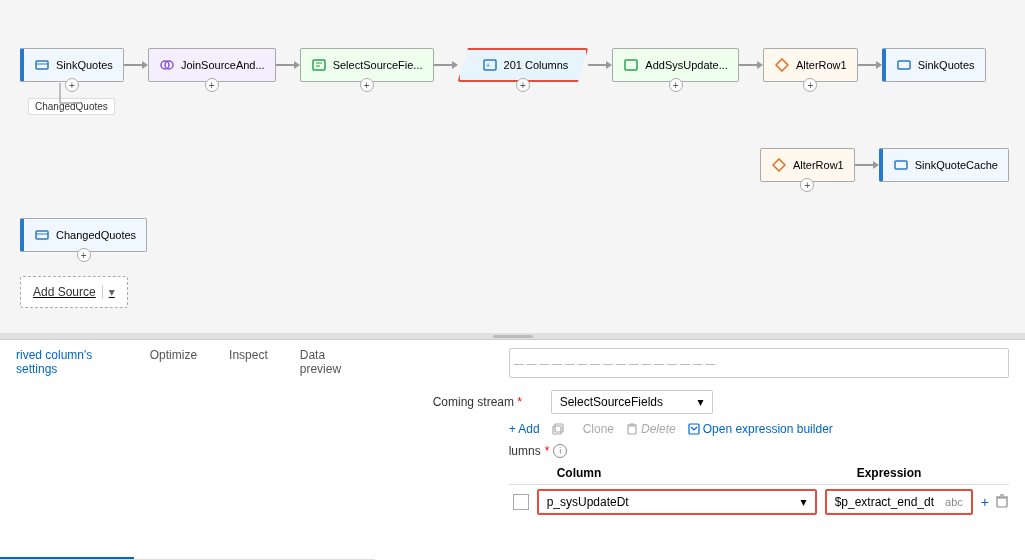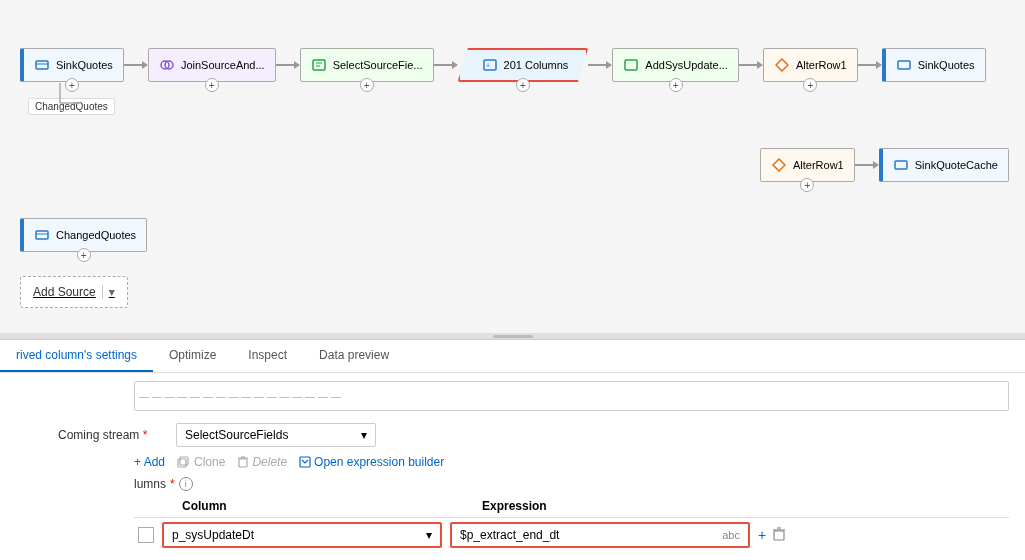--- a/index.html
+++ b/index.html
@@ -97,21 +97,21 @@
       padding-left: 6px;
       color: #666;
     }
 
     
     .bottom-panel {
       width: 100%;
       height: 220px;
       background: #fff;
       display: flex;
-      flex-direction: column;
+      flex-direction: row;
     }
 
     .tabs-row {
       display: flex;
       border-bottom: 1px solid #ddd;
       padding: 0 0;
     }
 
     .tab-item {
       padding: 8px 16px;
@@ -145,21 +145,21 @@
       min-width: 110px;
     }
 
     .req-star { color: red; }
 
     .select-box {
       border: 1px solid #ccc;
       border-radius: 2px;
       padding: 4px 8px;
       font-size: 12px;
-      width: 200px;
+      width: 162px;
       display: flex;
       align-items: center;
       justify-content: space-between;
       cursor: pointer;
       background: #fff;
     }
 
     .toolbar-row {
       display: flex;
       align-items: center;
@@ -528,21 +528,21 @@
       <div class="select-box">
         <span>SelectSourceFields</span>
         <span>▾</span>
       </div>
     </div>
 
     <div class="toolbar-row">
       <div class="toolbar-btn">
         <span>+ Add</span>
       </div>
-      <div class="toolbar-btn disabled" style="color:#aaa; display:flex; align-items:center; gap:5px;">
+      <div class="toolbar-btn disabled" style="color:#aaa; display:flex; align-items:center; gap:19px;">
         <svg width="12" height="12" viewBox="0 0 12 12">
             <rect x="1" y="3" width="8" height="8" rx="1" fill="none" stroke="#aaa" stroke-width="1.2"></rect>
             <rect x="3" y="1" width="8" height="8" rx="1" fill="none" stroke="#aaa" stroke-width="1.2"></rect>
           </svg>
         <span>Clone</span>
       </div>
       <div class="toolbar-btn disabled" style="color:#aaa; display:flex; align-items:center; gap:3px;font-style:italic;">
         <svg width="12" height="12" viewBox="0 0 12 12">
             <rect x="2" y="3" width="8" height="8" rx="1" fill="none" stroke="#aaa" stroke-width="1.2"></rect>
             <line x1="1" y1="2" x2="11" y2="2" stroke="#aaa" stroke-width="1.2"></line>

